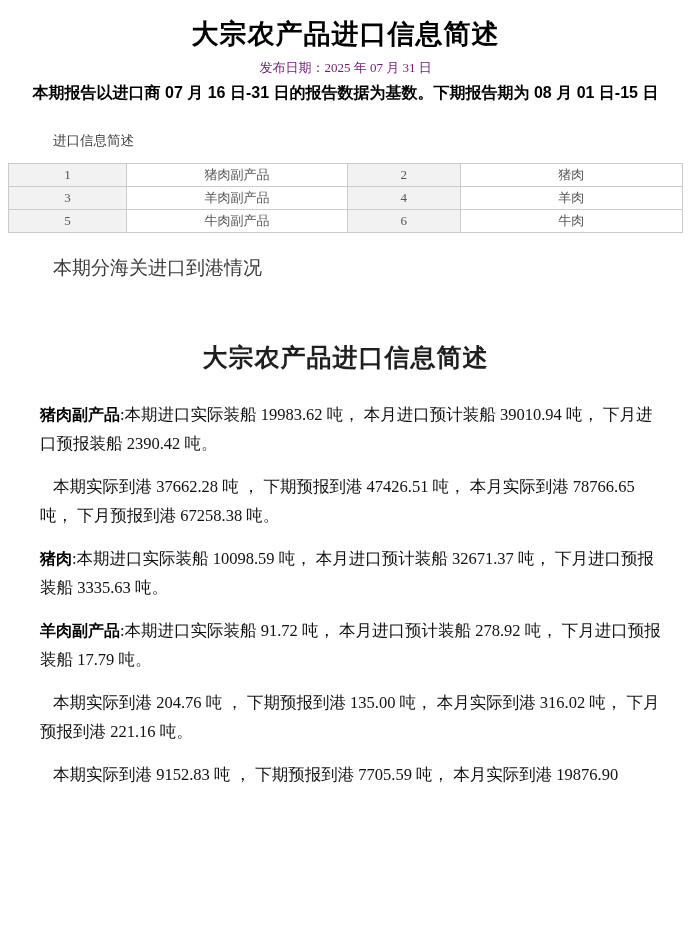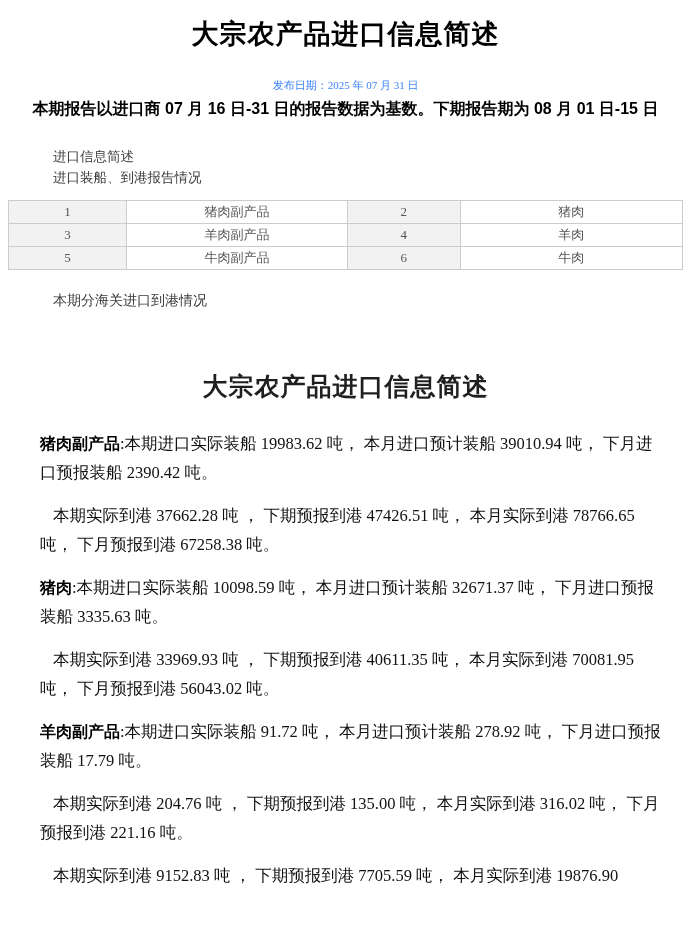--- a/index.html
+++ b/index.html
@@ -13,24 +13,24 @@
   }
   .doc-title {
     margin: 16px 0 0 0;
     text-align: center;
     font-size: 27px;
     font-weight: 700;
     color: #000;
     letter-spacing: 1px;
   }
   .pub-date {
-    margin-top: 26px;
+    margin-top: 7px;
     text-align: center;
-    font-size: 11px;
-    color: #3b82f6;
+    font-size: 13px;
+    color: #701a75;
   }
   .notice {
     margin-top: 6px;
     text-align: center;
     font-size: 16px;
     font-weight: 700;
     color: #000;
     font-family: "Liberation Sans", "DejaVu Sans", sans-serif;
   }
   .meta-block {
@@ -54,21 +54,21 @@
     padding: 0 4px;
     background: #ffffff;
   }
   table.products td.no { background: #f2f2f2; }
   table.products td:nth-child(1) { width: 17.5%; }
   table.products td:nth-child(2) { width: 32.8%; }
   table.products td:nth-child(3) { width: 16.7%; }
   table.products td:nth-child(4) { width: 33.0%; }
   .customs-label {
     margin: 22px 0 0 53px;
-    font-size: 14px;
+    font-size: 19px;
     color: #3a3a3a;
   }
   .summary-heading {
     margin-top: 60px;
     text-align: center;
     font-size: 25px;
     font-weight: 700;
     color: #1f1f1f;
     letter-spacing: 1px;
   }
@@ -92,21 +92,20 @@
 <body>
 
 <div>
 
   <h1 class="doc-title">大宗农产品进口信息简述</h1>
   <div class="pub-date">发布日期：2025 年 07 月 31 日</div>
   <div class="notice">本期报告以进口商 07 月 16 日-31 日的报告数据为基数。下期报告期为 08 月 01 日-15 日</div>
 
   <div class="meta-block">
     <div>进口信息简述</div>
-    <div>进口装船、到港报告情况</div>
   </div>
 
   <table class="products">
     <tbody>
       <tr>
         <td class="no">1</td>
         <td>猪肉副产品</td>
         <td class="no">2</td>
         <td>猪肉</td>
       </tr>
@@ -126,19 +125,18 @@
   </table>
 
   <div class="customs-label">本期分海关进口到港情况</div>
 
   <h2 class="summary-heading">大宗农产品进口信息简述</h2>
 
   <div class="paragraphs">
     <p class="para"><span class="lead">猪肉副产品</span><span>:本期进口实际装船 19983.62 吨， 本月进口预计装船 39010.94 吨， 下月进口预报装船 2390.42 吨。</span></p>
     <p class="para arrival"><span>本期实际到港 37662.28 吨 ， 下期预报到港 47426.51 吨， 本月实际到港 78766.65 吨， 下月预报到港 67258.38 吨。</span></p>
     <p class="para"><span class="lead">猪肉</span><span>:本期进口实际装船 10098.59 吨， 本月进口预计装船 32671.37 吨， 下月进口预报装船 3335.63 吨。</span></p>
-    <p class="para arrival"><span>本期实际到港 33969.93 吨 ， 下期预报到港 40611.35 吨， 本月实际到港 70081.95 吨， 下月预报到港 56043.02 吨。</span></p>
     <p class="para"><span class="lead">羊肉副产品</span><span>:本期进口实际装船 91.72 吨， 本月进口预计装船 278.92 吨， 下月进口预报装船 17.79 吨。</span></p>
     <p class="para arrival"><span>本期实际到港 204.76 吨 ， 下期预报到港 135.00 吨， 本月实际到港 316.02 吨， 下月预报到港 221.16 吨。</span></p>
     <p class="para arrival"><span>本期实际到港 9152.83 吨 ， 下期预报到港 7705.59 吨， 本月实际到港 19876.90</span></p>
   </div>
 
 </div>
 
 </body></html>

